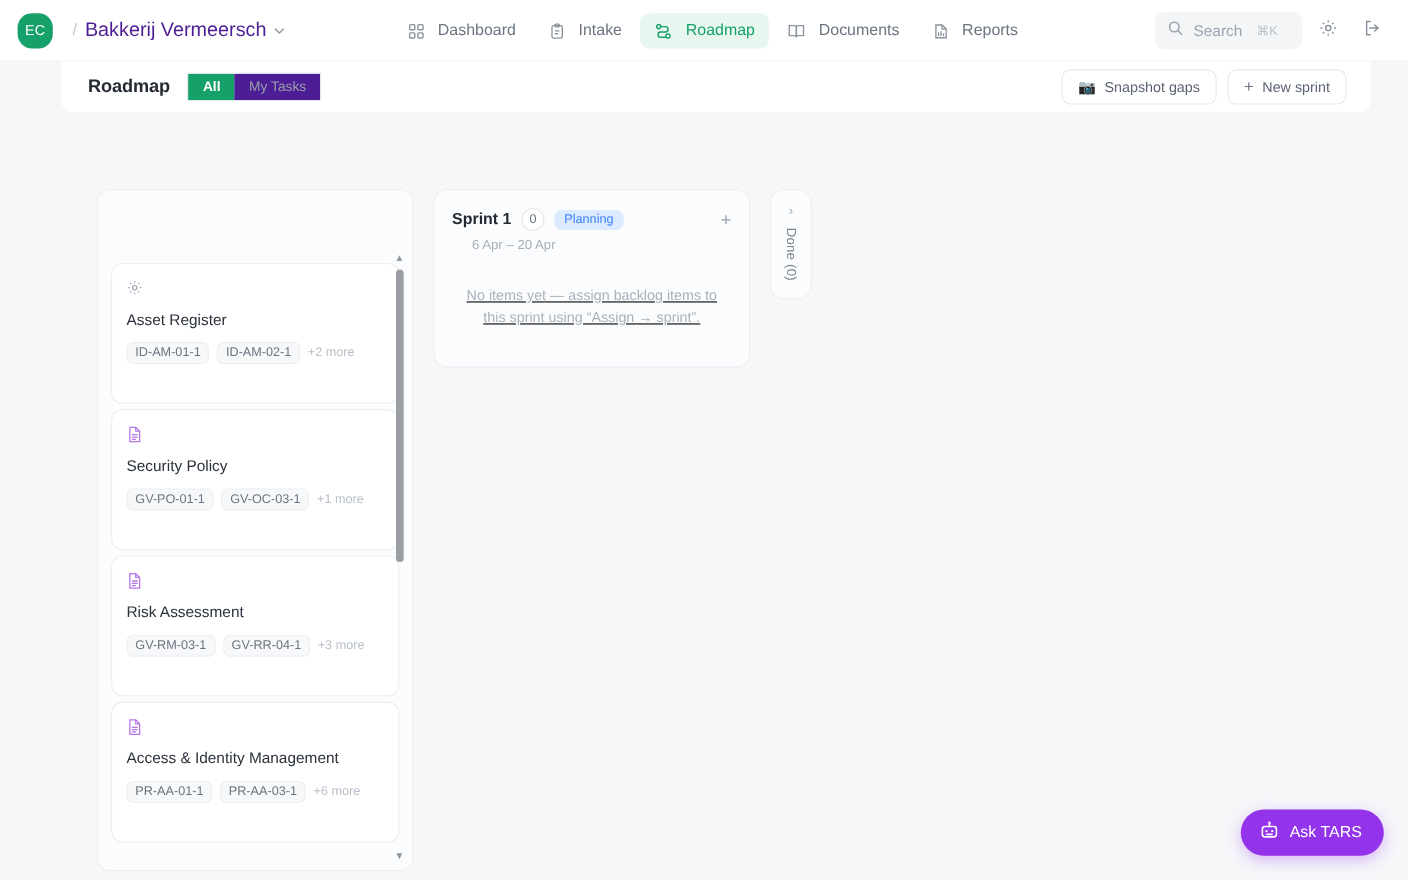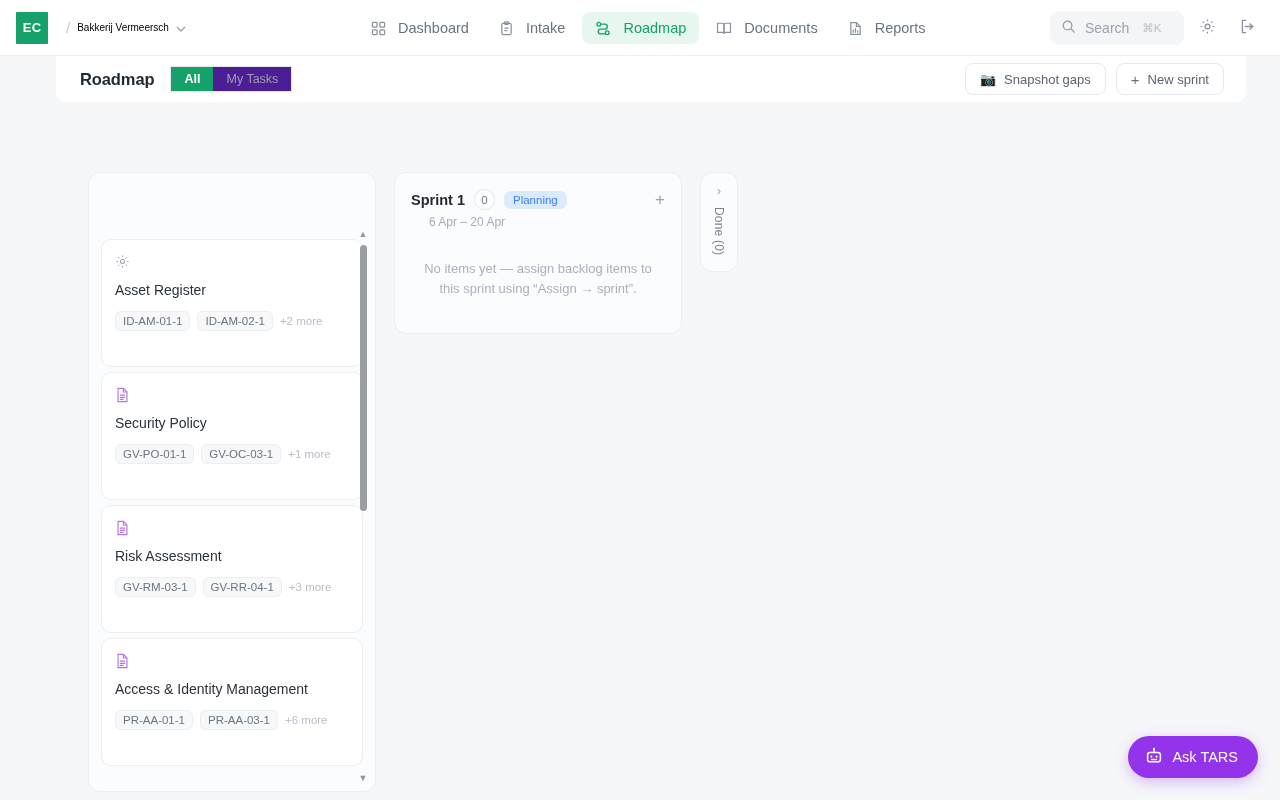--- a/index.html
+++ b/index.html
@@ -14,29 +14,29 @@
   
   .topbar {
     height: 56px; width: 1280px;
     background: #ffffff;
     border-bottom: 1px solid #eceef1;
     display: flex; align-items: center;
     padding: 0 16px;
     position: relative;
   }
   .brand-badge {
-    width: 32px; height: 32px; border-radius: 1px;
+    width: 32px; height: 32px; border-radius: 13px;
     background: #16a06a;
-    color: #fff; font-size: 13px; font-weight: 700;
+    color: #fff; font-size: 13px; font-weight: 400;
     display: flex; align-items: center; justify-content: center;
     letter-spacing: .3px;
   }
   .crumb-wrap { display: flex; align-items: center; margin-left: 18px; gap: 7px; }
   .crumb-slash { color: #c3c8d0; font-size: 15px; }
-  .crumb-name { color: #000000; font-size: 10px; }
+  .crumb-name { color: #4c1d95; font-size: 18px; }
   .crumb-caret { color: #9aa3b0; font-size: 10px; transform: translateY(1px); }
 
   .nav-tabs {
     position: absolute; left: 358px; top: 0; height: 56px;
     display: flex; align-items: center; gap: 4px;
   }
   .nav-tab {
     display: flex; align-items: center; gap: 12px;
     padding: 8px 13px; border-radius: 8px;
     color: #6b7480; font-size: 14.5px;
@@ -158,21 +158,21 @@
     color: #8f969f; font-size: 9px; line-height: 1; cursor: pointer;
   }
   .sbar-arrow.up { top: 0; }
   .sbar-arrow.down { bottom: 0; }
   .sbar-track { position: absolute; left: 3px; top: 14px; bottom: 14px; width: 7px; background: transparent; }
   .sbar-thumb {
     position: absolute; left: 3px; top: 16px; width: 7px; height: 266px;
     background: #9a9ea3; border-radius: 4px; cursor: grab;
   }
 
-  .sprint-body { padding: 6px 22px 26px 22px; }
+  .sprint-body { padding: 6px 22px 26px 22px; text-decoration: underline; }
   .empty-text {
     text-align: center; color: #aab1bc; font-size: 13px; line-height: 1.55;
     padding: 14px 2px 8px 2px;
   }
 
   .col-done {
     width: 38px; height: 100px;
     display: flex; flex-direction: column; align-items: center;
     padding-top: 12px; cursor: pointer;
   }

